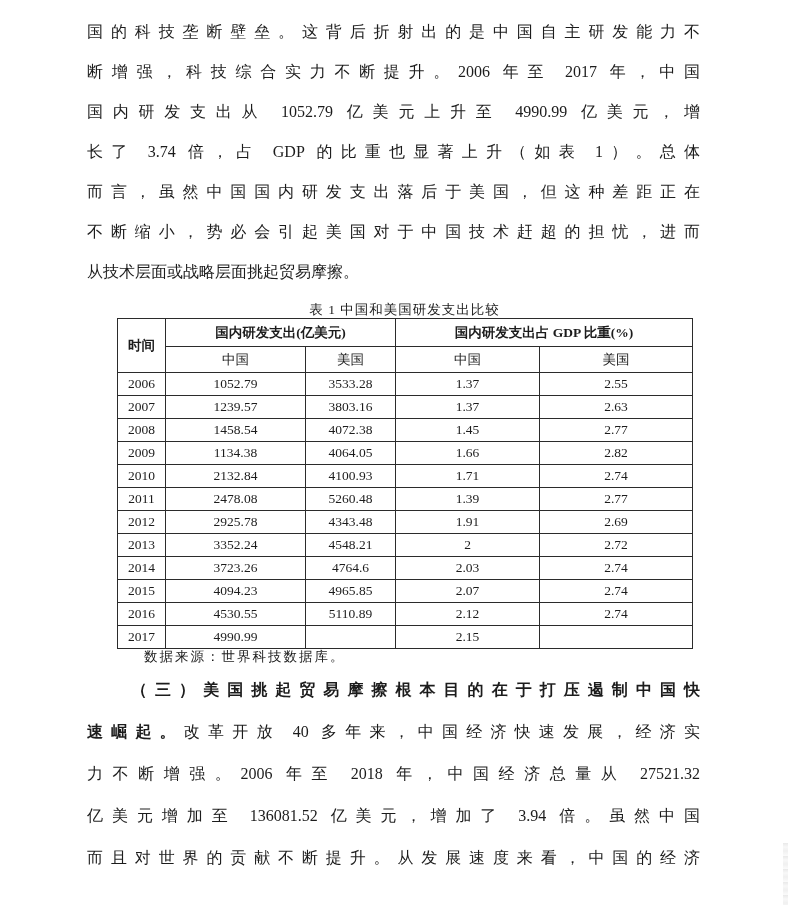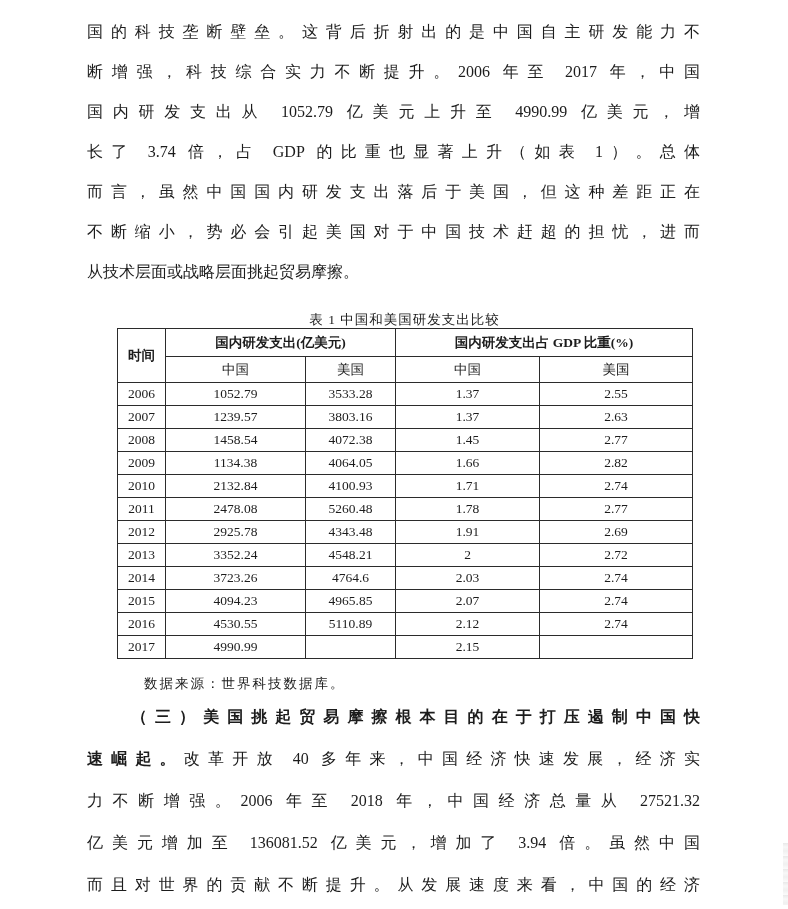--- a/index.html
+++ b/index.html
@@ -22,40 +22,40 @@
     white-space: normal;
   }
   .para2 .line { line-height: 42px; height: 42px; }
   .line.just { text-align: justify; text-align-last: justify; }
   .line.last { text-align: left; text-align-last: left; }
   .line.indent { text-indent: 44px; }
   .bold { font-weight: 700; }
 
   
   .table-title {
-    width: 575px; margin-left: 30px; margin-top: 20px;
+    width: 575px; margin-left: 30px; margin-top: 10px;
     font-size: 13.5px; line-height: 16px; text-align: center;
     letter-spacing: 1px;
   }
   table.rd-table {
     border-collapse: collapse; table-layout: fixed;
     width: 575px; margin-left: 30px; margin-top: 0;
   }
   .rd-table th, .rd-table td {
     border: 1px solid #2b2b2b;
     font-size: 13.5px; font-weight: normal;
     text-align: center; vertical-align: middle;
     padding: 0; overflow: hidden;
   }
   .rd-table thead tr.hrow1 th { height: 27px; font-weight: bold; }
   .rd-table thead tr.hrow2 th { height: 25px; }
   .rd-table tbody td { height: 22px; }
 
   .source {
-    margin-left: 57px; margin-top: 17px;
+    margin-left: 57px; margin-top: 0;
     font-size: 13.5px; line-height: 16px;
     letter-spacing: 2px;
     font-family: Liberation Serif, serif;
   }
   .para2 { margin-top: 4px; }
 
   
   .artifact {
     position: absolute; right: 0; top: 843px;
     width: 5px; height: 62px;
@@ -135,21 +135,21 @@
           <td>2010</td>
           <td>2132.84</td>
           <td>4100.93</td>
           <td>1.71</td>
           <td>2.74</td>
         </tr>
         <tr>
           <td>2011</td>
           <td>2478.08</td>
           <td>5260.48</td>
-          <td>1.78</td>
+          <td>1.39</td>
           <td>2.77</td>
         </tr>
         <tr>
           <td>2012</td>
           <td>2925.78</td>
           <td>4343.48</td>
           <td>1.91</td>
           <td>2.69</td>
         </tr>
         <tr>

